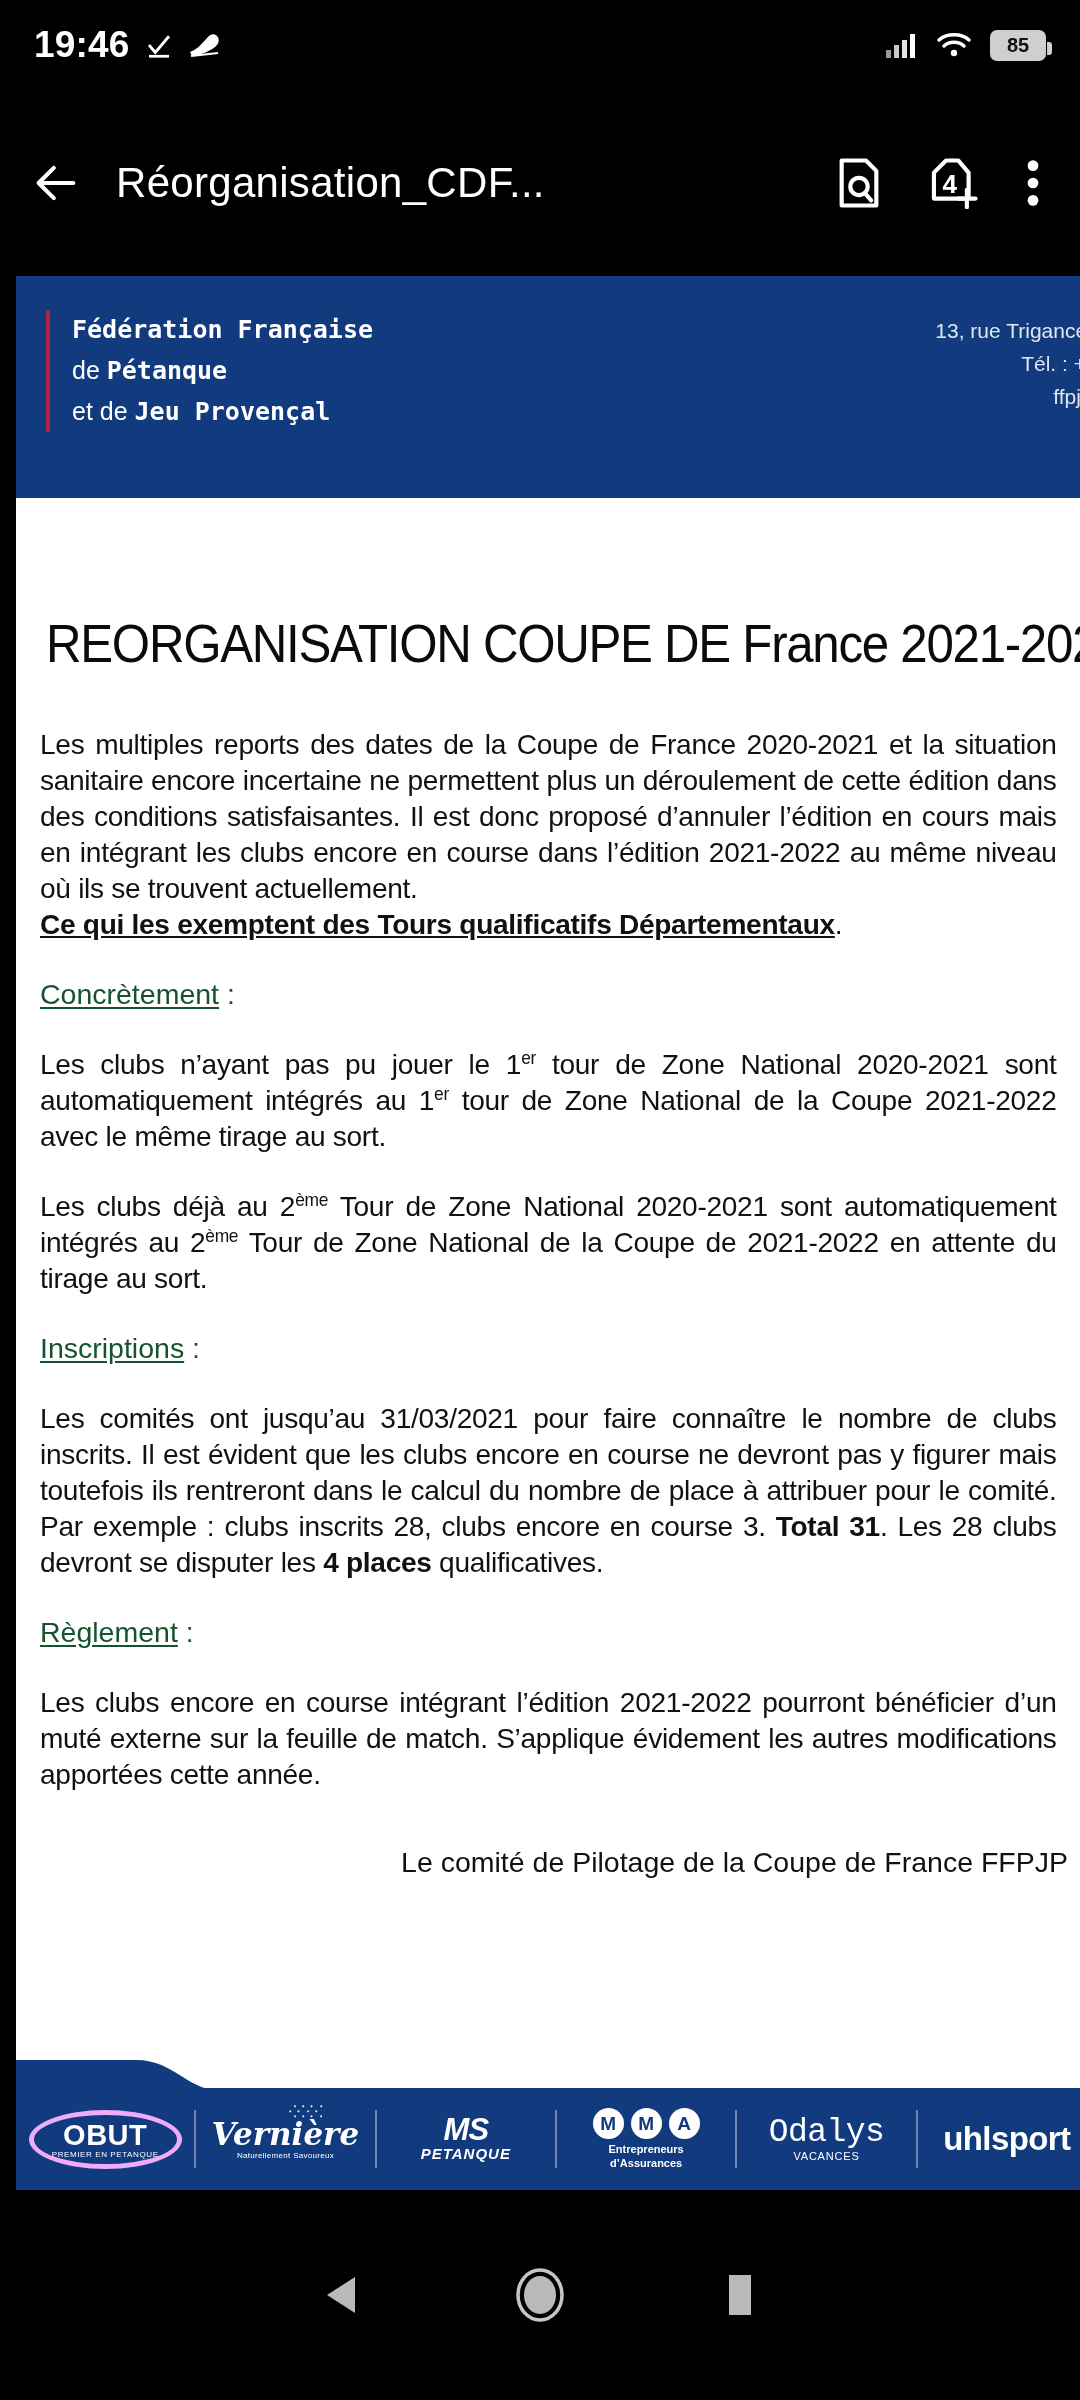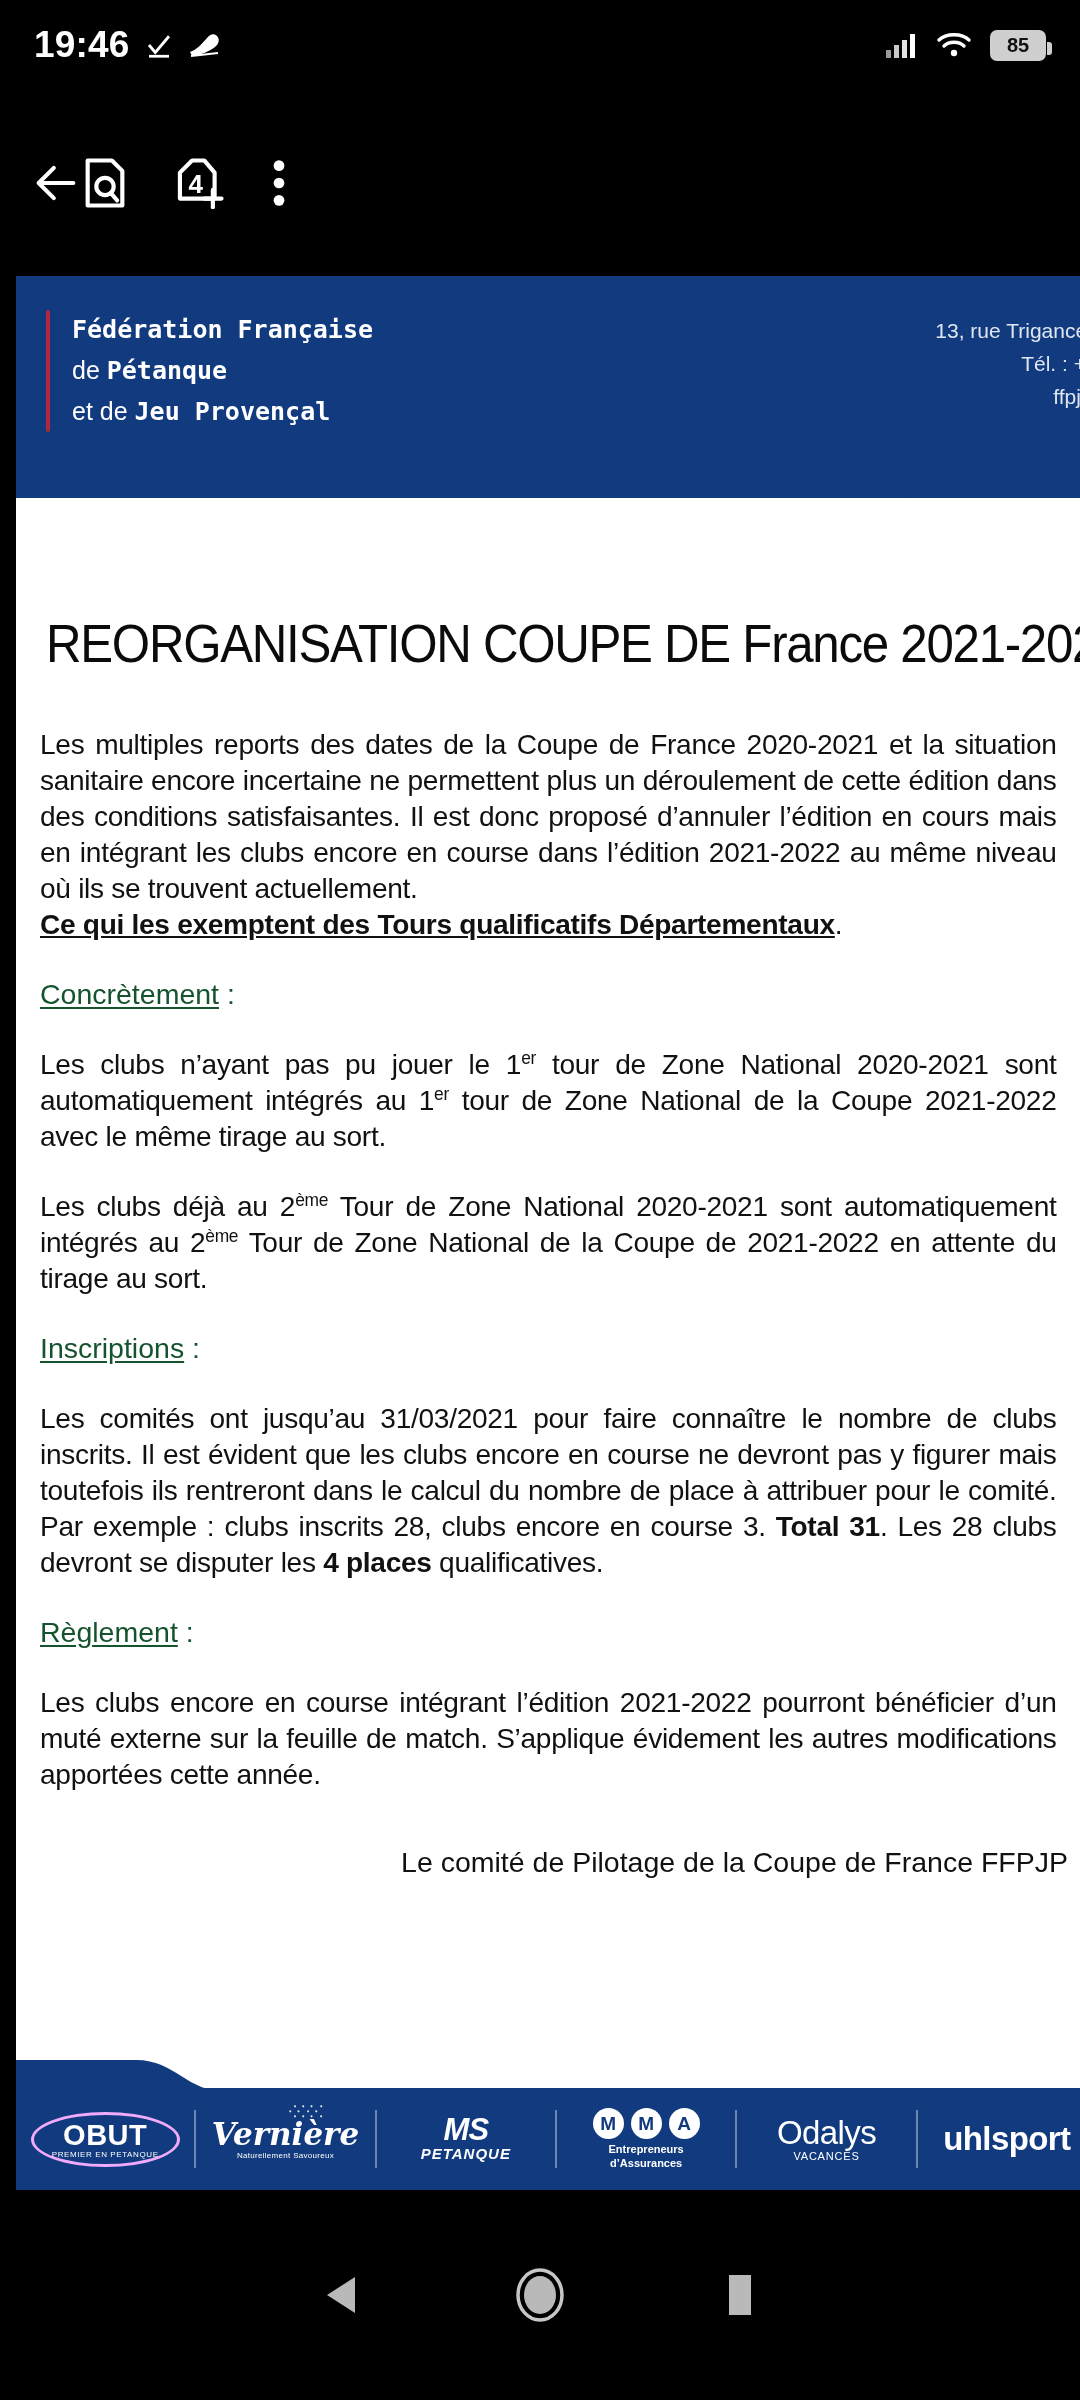--- a/index.html
+++ b/index.html
@@ -117,21 +117,21 @@
   .sponsors-shape{ position:absolute; left:0; top:-34px; width:1080px; height:40px; }
   .sponsor-row{
     position:absolute; left:0; top:0; width:1080px; height:102px;
     display:flex; align-items:center;
   }
   .sp{ flex:1 1 0; display:flex; align-items:center; justify-content:center; height:100%; }
   .sep{ width:2px; height:58px; background:#8f9fc4; opacity:.75; flex:0 0 2px; }
 
   .obut-wrap{ text-align:center; color:#fff; }
   .obut-oval{
-    border:3px solid #f0abfc; border-radius:50%;
+    border:5px solid #f0abfc; border-radius:50%;
     padding:5px 18px 4px 18px; display:inline-block;
   }
   .obut-name{ font-size:29px; font-weight:700; letter-spacing:.5px; line-height:30px; }
   .obut-sub{ font-size:8px; letter-spacing:.6px; line-height:10px; }
 
   .vern{ text-align:center; color:#fff; position:relative; }
   .vern-name{ font-family:"DejaVu Serif", serif; font-style:italic; font-size:31px; line-height:32px; font-weight:700; }
   .vern-sub{ font-size:8px; line-height:11px; letter-spacing:.3px; }
   .vern-sparkle{ position:absolute; left:52%; top:-18px; font-size:16px; color:#fff; opacity:.9; }
 
@@ -141,21 +141,21 @@
 
   .mma{ text-align:center; color:#fff; }
   .mma-circles{ display:flex; gap:7px; justify-content:center; }
   .mma-c{
     width:31px; height:31px; border-radius:50%; background:#fff; color:#123a7e;
     font-size:19px; font-weight:700; display:flex; align-items:center; justify-content:center;
   }
   .mma-sub{ font-size:11px; font-weight:700; line-height:14px; margin-top:3px; }
 
   .odalys{ text-align:center; color:#fff; }
-  .odalys-name{ font-size:33px; font-weight:400; line-height:33px; letter-spacing:-.6px; }
+  .odalys-name{ font-size:33px; font-weight:400; line-height:33px; letter-spacing:-.6px;font-family:Liberation Mono, monospace; }
   .odalys-sub{ font-size:11px; letter-spacing:.8px; line-height:14px; }
 
   .uhl{ color:#fff; font-size:33px; font-weight:700; letter-spacing:-.6px; }
 
   
   .navbar{
     position:absolute; left:0; bottom:0; width:1080px; height:210px;
     background:#000; display:flex; align-items:center; justify-content:center; gap:0;
   }
   .nav-btn{ width:200px; height:210px; display:flex; align-items:center; justify-content:center; }
@@ -202,20 +202,21 @@
       </span>
     </div>
   </div>
 
   <div class="appbar">
     <span class="ico tap">
       <svg width="52" height="52" viewBox="0 0 24 24">
         <path d="M20 12 H4 M11 5 L4 12 L11 19" stroke="#fff" stroke-width="1.9" fill="none" stroke-linecap="round" stroke-linejoin="round"></path>
       </svg>
     </span>
+    <span class="appbar-title">Réorganisation_CDF...</span>
     <span class="appbar-actions">
       <span class="ico tap">
         <svg width="46" height="52" viewBox="0 0 26 30">
           <path d="M3 2 H17 L23 8 V28 H3 Z" stroke="#fff" stroke-width="2.4" fill="none" stroke-linejoin="round"></path>
           <circle cx="13" cy="17" r="5" stroke="#fff" stroke-width="2.4" fill="none"></circle>
           <path d="M16.5 21 L20 25" stroke="#fff" stroke-width="2.4" fill="none" stroke-linecap="round"></path>
         </svg>
       </span>
       <span class="ico tap">
         <svg width="54" height="52" viewBox="0 0 30 30">

